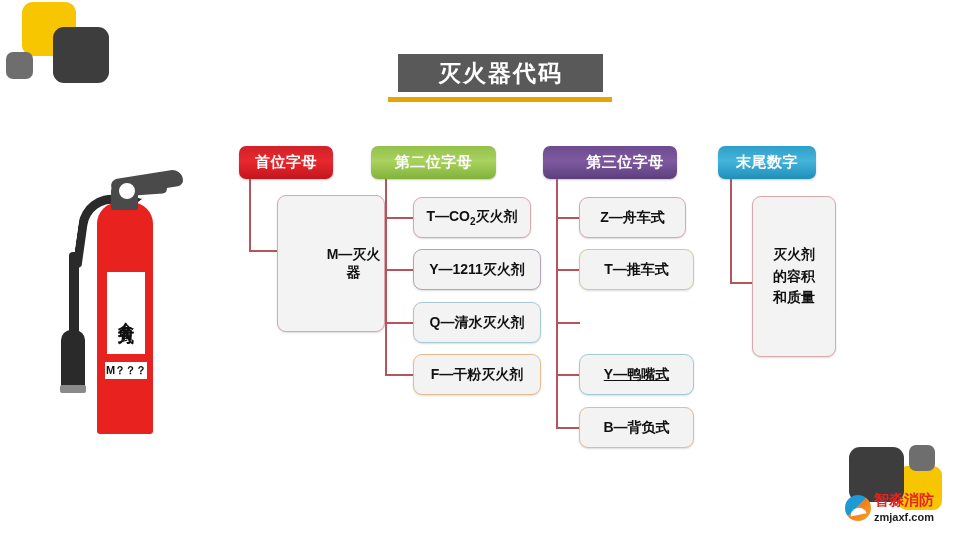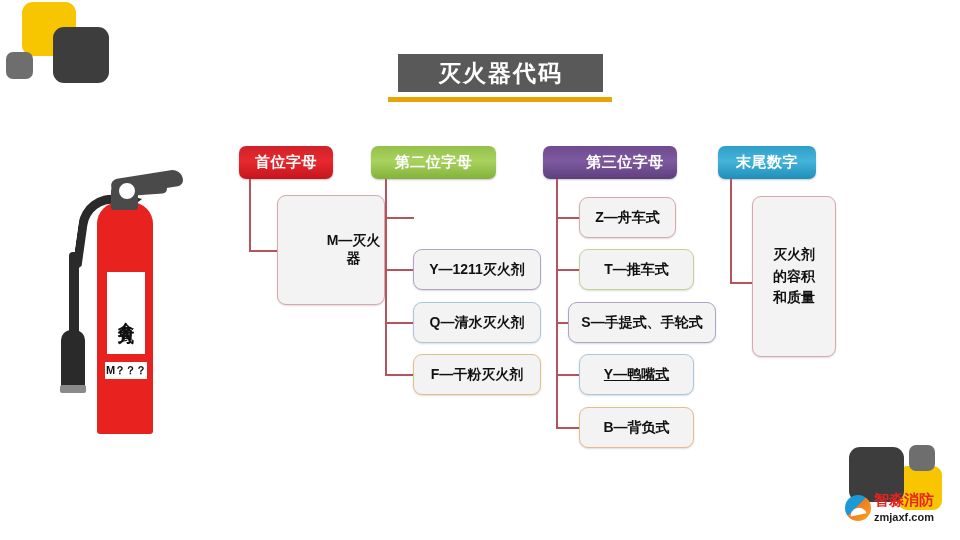--- a/index.html
+++ b/index.html
@@ -275,61 +275,61 @@
     </div>
   </div>
 
   <div class="pill pill-red" style="left:239px; top:146px; width:94px;">
     <span>首位字母</span>
   </div>
 
   <div class="conn conn-v" style="left:249px; top:179px; height:72px;"></div>
   <div class="conn conn-h" style="left:249px; top:250px; width:29px;"></div>
 
-  <div class="node b-pink" style="left:277px; top:195px; width:108px; height:110px;padding-left:45px;">
+  <div class="node b-pink" style="left:277px; top:195px; width:108px; height:137px;padding-left:45px;">
     <span>M—灭火器</span>
   </div>
 
   <div class="pill pill-green" style="left:371px; top:146px; width:125px;">
     <span>第二位字母</span>
   </div>
   <div class="conn conn-v" style="left:385px; top:179px; height:196px;"></div>
   <div class="conn conn-h" style="left:385px; top:217px; width:29px;"></div>
   <div class="conn conn-h" style="left:385px; top:269px; width:29px;"></div>
   <div class="conn conn-h" style="left:385px; top:322px; width:29px;"></div>
   <div class="conn conn-h" style="left:385px; top:374px; width:29px;"></div>
 
+  <div class="node b-pink" style="left:413px; top:197px; width:118px; height:41px;">
+    <span><span>T—CO</span><sub>2</sub><span>灭火剂</span></span>
+  </div>
   <div class="node b-purple" style="left:413px; top:249px; width:128px; height:41px;">
     <span>Y—1211灭火剂</span>
   </div>
   <div class="node b-blue" style="left:413px; top:302px; width:128px; height:41px;">
     <span>Q—清水灭火剂</span>
   </div>
   <div class="node b-orange" style="left:413px; top:354px; width:128px; height:41px;">
     <span>F—干粉灭火剂</span>
   </div>
 
   <div class="pill pill-purple" style="left:543px; top:146px; width:104px;">
     <span>第三位字母</span>
   </div>
   <div class="conn conn-v" style="left:556px; top:179px; height:249px;"></div>
   <div class="conn conn-h" style="left:556px; top:217px; width:24px;"></div>
   <div class="conn conn-h" style="left:556px; top:269px; width:24px;"></div>
   <div class="conn conn-h" style="left:556px; top:322px; width:24px;"></div>
   <div class="conn conn-h" style="left:556px; top:374px; width:24px;"></div>
   <div class="conn conn-h" style="left:556px; top:427px; width:24px;"></div>
 
-  <div class="node b-pink" style="left:579px; top:197px; width:97px; height:41px;">
+  <div class="node b-pink" style="left:579px; top:197px; width:107px; height:41px;">
     <span>Z—舟车式</span>
   </div>
   <div class="node b-green" style="left:579px; top:249px; width:115px; height:41px;">
     <span>T—推车式</span>
-  </div>
-  <div class="node b-purple" style="left:568px; top:302px; width:148px; height:41px;">
-    <span>S—手提式、手轮式</span>
   </div>
   <div class="node b-blue" style="left:579px; top:354px; width:115px; height:41px;text-decoration:underline;">
     <span>Y—鸭嘴式</span>
   </div>
   <div class="node b-orange" style="left:579px; top:407px; width:115px; height:41px;">
     <span>B—背负式</span>
   </div>
 
   <div class="pill pill-blue" style="left:718px; top:146px; width:98px;">
     <span>末尾数字</span>

